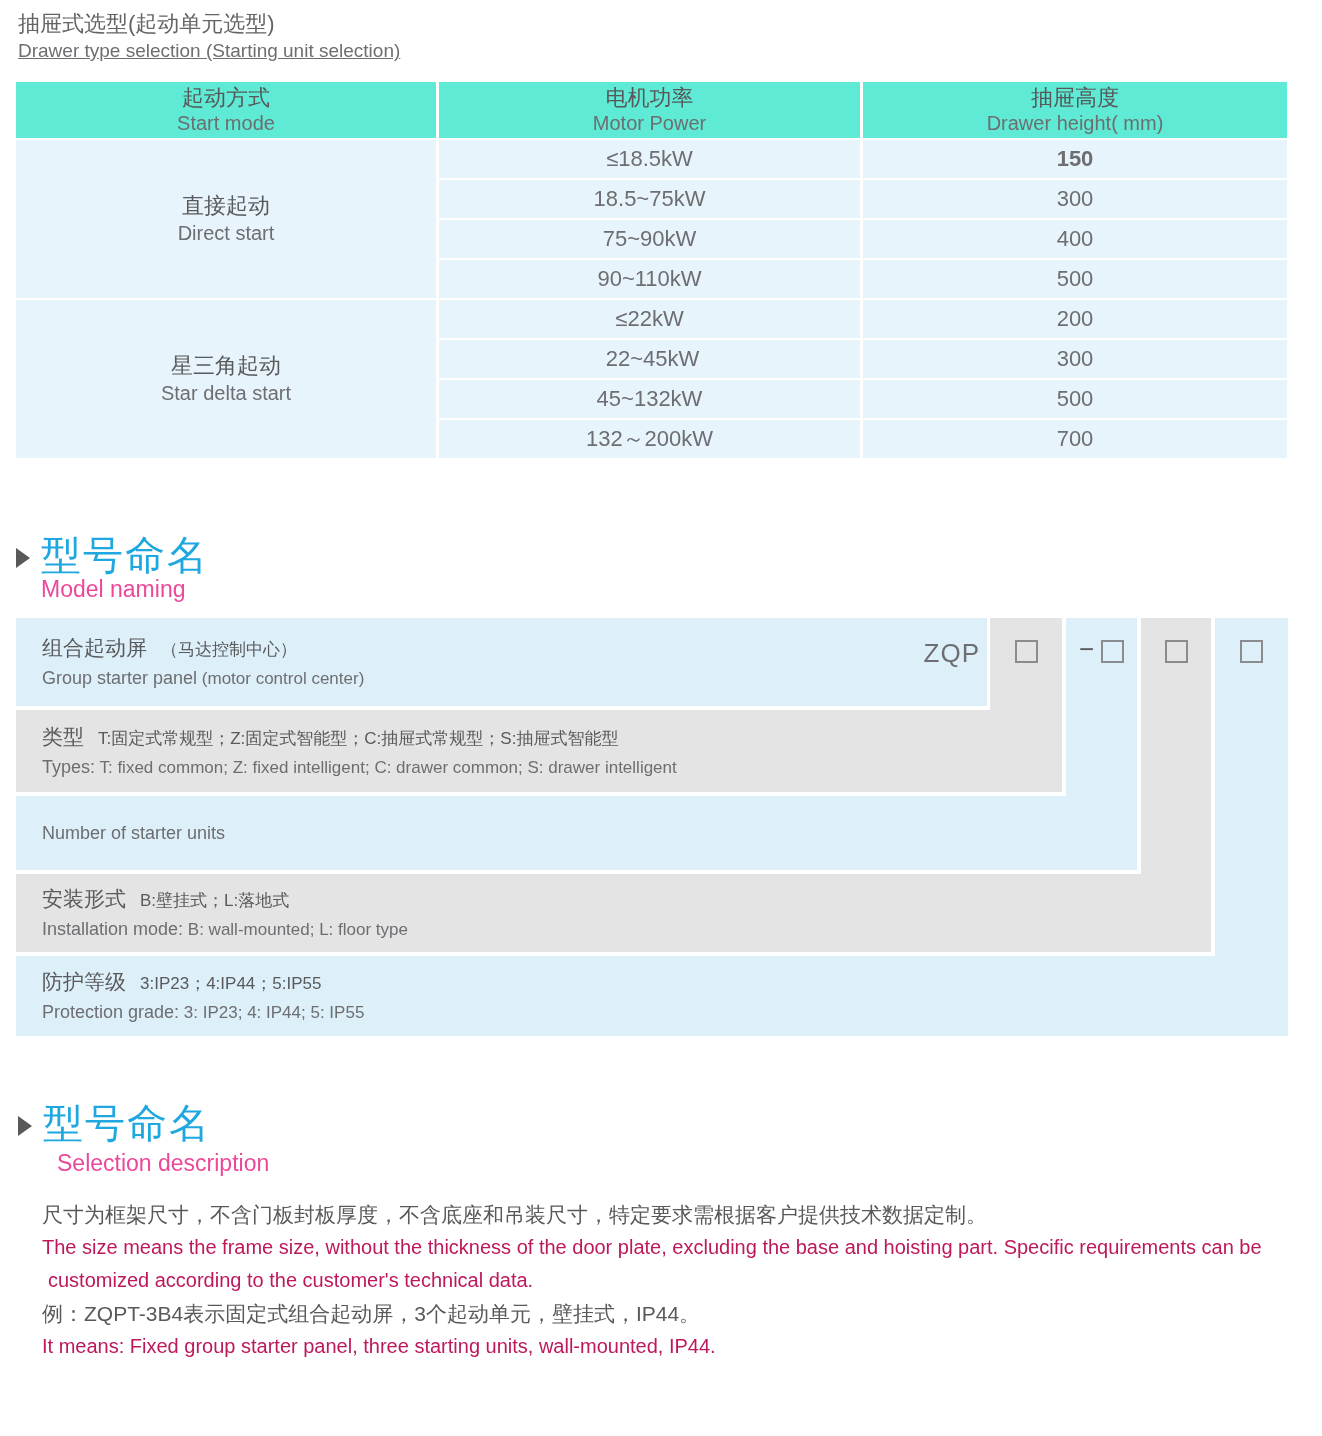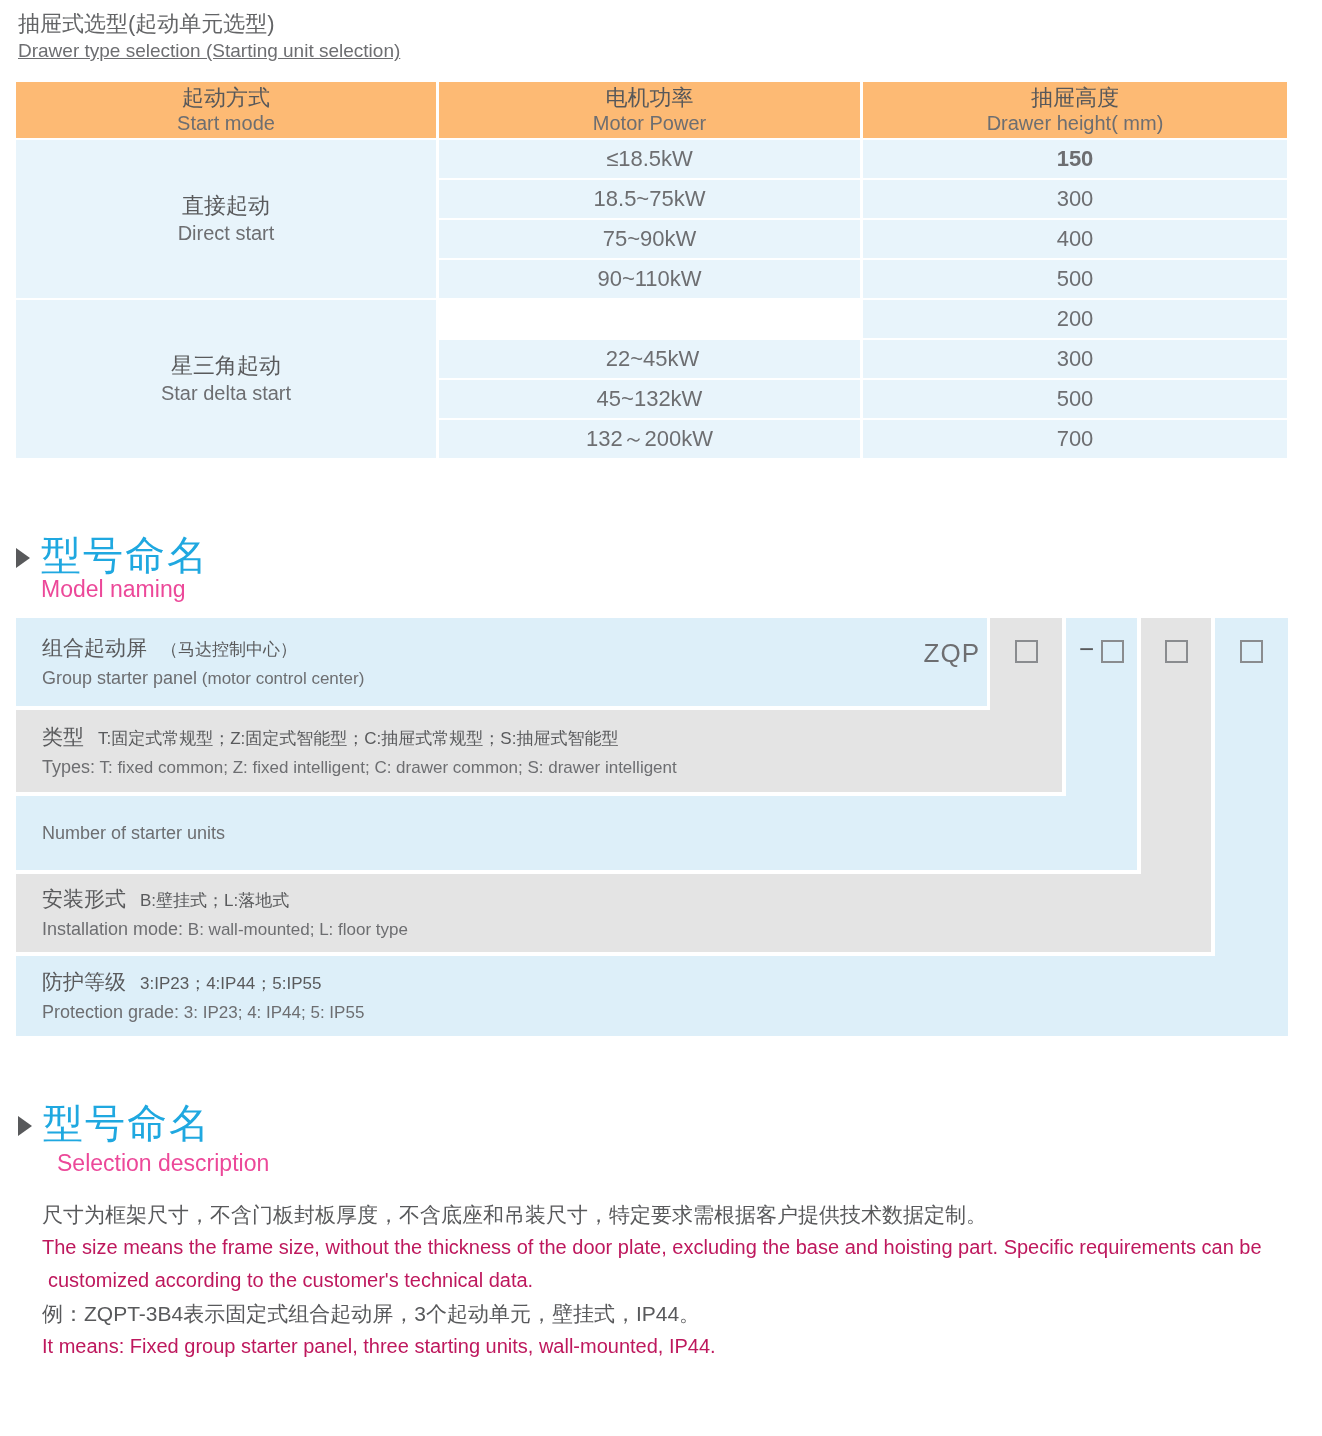--- a/index.html
+++ b/index.html
@@ -15,21 +15,21 @@
   
   .sel-table{
     position:absolute;left:16px;top:82px;
     display:grid;
     grid-template-columns:420px 421px 424px;
     grid-template-rows:56px repeat(8,38px);
     column-gap:3px;row-gap:2px;
     background:#ffffff;
   }
   .cell{display:flex;flex-direction:column;justify-content:center;align-items:center;text-align:center;}
-  .th{background:#fdba74;}
+  .th{background:#5eead4;}
   .td{background:#e8f4fb;}
   .th .zh{font-size:22px;color:#57585a;line-height:26px;}
   .th .en{font-size:20px;color:#6d6e71;line-height:24px;}
   .mode .zh{font-size:22px;color:#595a5c;line-height:28px;}
   .mode .en{font-size:20px;color:#6d6e71;line-height:26px;}
   .val{font-size:22px;color:#6d6e71;}
 
   
   .sec-head{position:absolute;display:flex;align-items:center;}
   .tri{width:0;height:0;border-left:14px solid #58595b;border-top:10px solid transparent;border-bottom:10px solid transparent;margin-right:11px;margin-top:4px;}
@@ -119,20 +119,23 @@
         <span class="val">90~110kW</span>
       </div>
     <div class="cell td" style="grid-column:3;grid-row:5;">
         <span class="val">500</span>
       </div>
 
     <div class="cell td mode" style="grid-column:1;grid-row:6 / span 4;">
       <div class="zh">星三角起动</div>
       <div class="en">Star delta start</div>
     </div>
+    <div class="cell td" style="grid-column:2;grid-row:6;">
+        <span class="val">≤22kW</span>
+      </div>
     <div class="cell td" style="grid-column:3;grid-row:6;">
         <span class="val">200</span>
       </div>
     <div class="cell td" style="grid-column:2;grid-row:7;padding-left:6px;">
         <span class="val">22~45kW</span>
       </div>
     <div class="cell td" style="grid-column:3;grid-row:7;">
         <span class="val">300</span>
       </div>
     <div class="cell td" style="grid-column:2;grid-row:8;">

